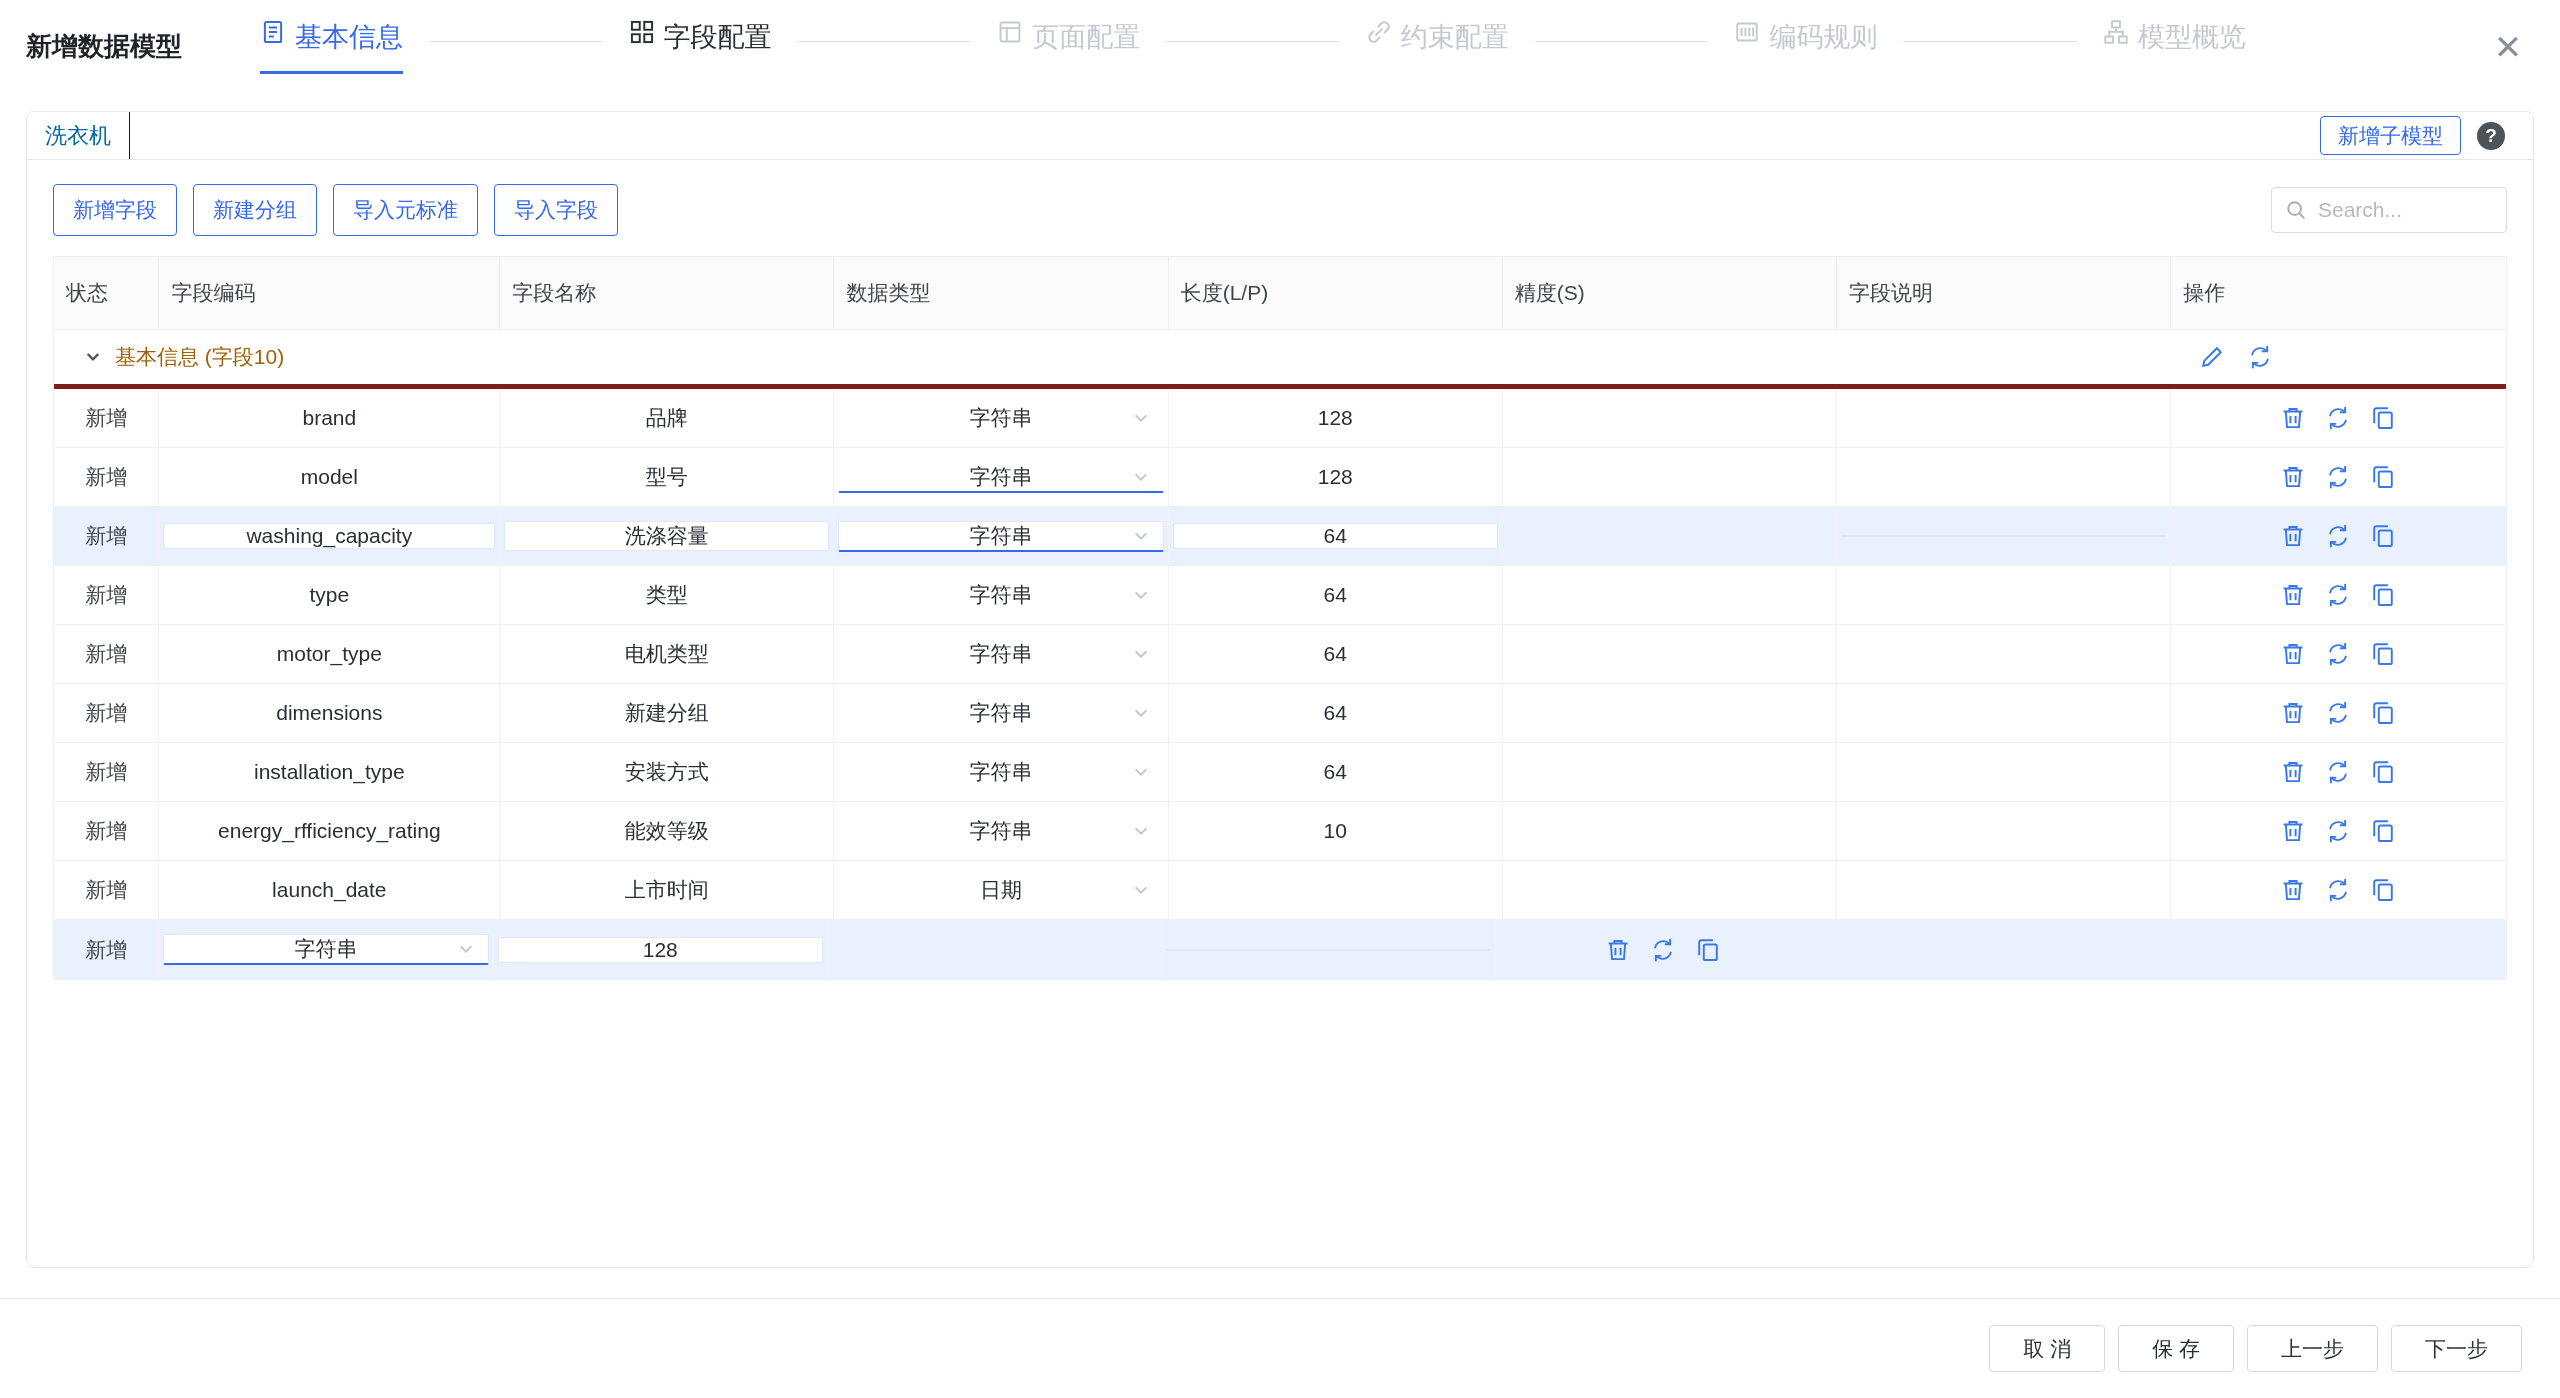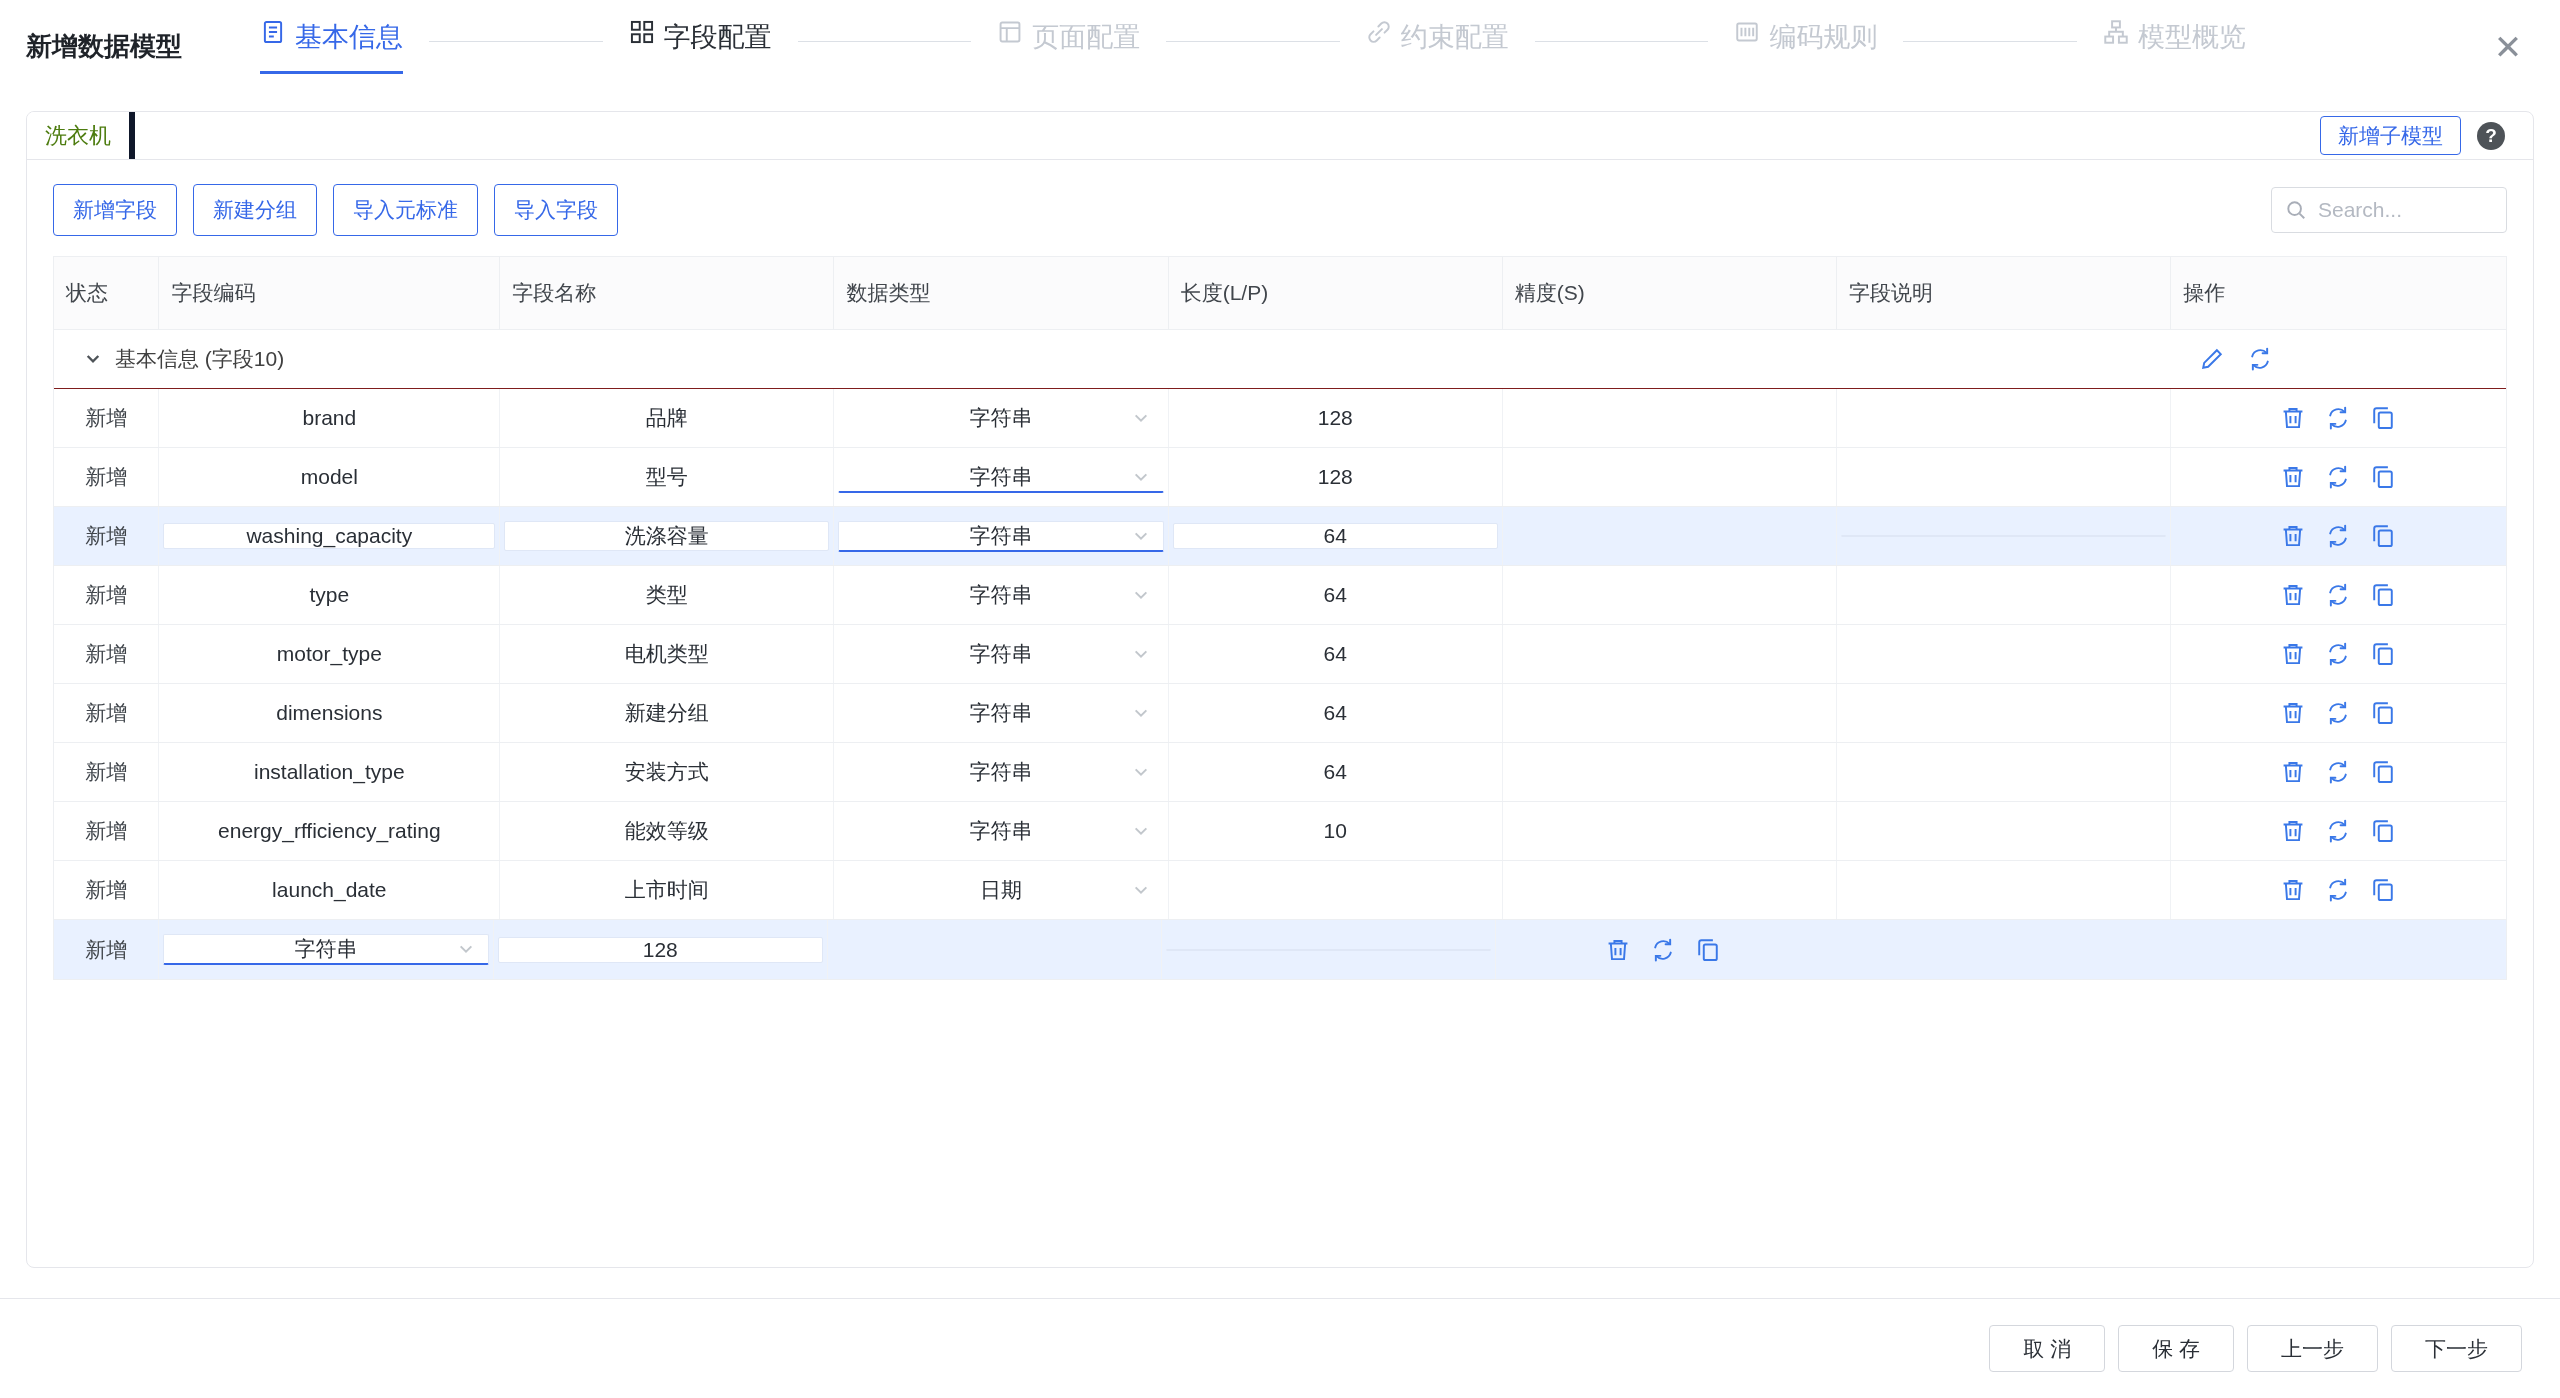--- a/index.html
+++ b/index.html
@@ -18,43 +18,43 @@
   .step-icon { display:flex; align-items:center; }
   .state-active  { color:#3668E8; border-bottom-color:#3668E8; }
   .state-current { color:#2A2F36; }
   .state-pending { color:#C4C9D1; }
   .connector { flex:1; height:1px; background:#DCE0E6; margin:0 26px; transform:translateY(-5px); }
   .close-btn { margin-left:auto; width:44px; height:44px; display:flex; align-items:center; justify-content:center;
                font-size:34px; color:#8a9099; cursor:pointer; }
   
   .card { margin:18px 26px 0; height:1157px; border:1px solid #E5E6EB; border-radius:8px; background:#fff; overflow:hidden; }
   .tabbar { height:48px; border-bottom:1px solid #E5E6EB; display:flex; align-items:stretch; }
-  .tab-active { min-width:96px; padding:0 18px; border-right:6px solid #0f172a; display:flex; align-items:center; justify-content:center;
-                color:#4d7c0f; font-size:22px; background:#fff; cursor:pointer; }
+  .tab-active { min-width:96px; padding:0 18px; border-right:1px solid #0f172a; display:flex; align-items:center; justify-content:center;
+                color:#0369a1; font-size:22px; background:#fff; cursor:pointer; }
   .tabbar-right { margin-left:auto; display:flex; align-items:center; gap:16px; padding-right:28px; }
   .btn-outline-blue { height:39px; padding:0 17px; border:1px solid #3668E8; color:#3668E8; background:#fff;
                       border-radius:4px; font-size:21px; display:inline-flex; align-items:center; justify-content:center;
                       cursor:pointer; white-space:nowrap; }
   .help-badge { width:28px; height:28px; border-radius:50%; background:#4E5358; color:#fff; font-size:19px; font-weight:700;
                 display:flex; align-items:center; justify-content:center; cursor:pointer; }
   
   .toolbar { display:flex; align-items:center; padding:24px 26px 0; }
   .toolbar-left { display:flex; align-items:center; gap:16px; }
   .toolbar-left .btn-outline-blue { height:52px; padding:0 19px; }
   .search-box { margin-left:auto; width:236px; height:46px; border:1px solid #D9DCE1; border-radius:4px;
                 display:flex; align-items:center; padding:0 13px; gap:9px; background:#fff; }
   .search-input { border:none; outline:none; flex:1; min-width:0; font-size:21px; color:#333; background:transparent; }
   .search-input::placeholder { color:#B4B9C2; }
   
   .table-wrap { margin:20px 26px 0; border:1px solid #EDEFF2; }
   .c0{width:4.3%;} .c1{width:13.9%;} .c2,.c3,.c4,.c5,.c6,.c7{width:13.63%;}
   .thead { display:flex; height:73px; background:#FBFBFC; border-bottom:1px solid #EDEFF2; }
   .th { display:flex; align-items:center; padding-left:12px; font-size:21px; color:#41464C; border-right:1px solid #EDEFF2; }
   .th:last-child { border-right:none; }
-  .group-row { display:flex; align-items:center; height:59px; border-bottom:1px solid #7f1d1d; font-size:21px; color:#404040; background:#fff; }
+  .group-row { display:flex; align-items:center; height:59px; border-bottom:5px solid #7f1d1d; font-size:21px; color:#a16207; background:#fff; }
   .group-left { flex:1; display:flex; align-items:center; gap:12px; padding-left:29px; }
   .group-ops { width:13.63%; display:flex; align-items:center; gap:20px; padding-left:26px; }
   .row { display:flex; height:59px; border-bottom:1px solid #EDEFF2; background:#fff; }
   .row:last-child { border-bottom:none; }
   .row.highlight { background:#E9F1FF; }
   .td { display:flex; align-items:center; justify-content:center; font-size:21px; color:#2A2F36;
         border-right:1px solid #F0F2F5; position:relative; }
   .td:last-child { border-right:none; }
   .status { color:#41464C; }
   .cellbox { flex:1; margin:4px 4px; display:flex; align-items:center; justify-content:center;

